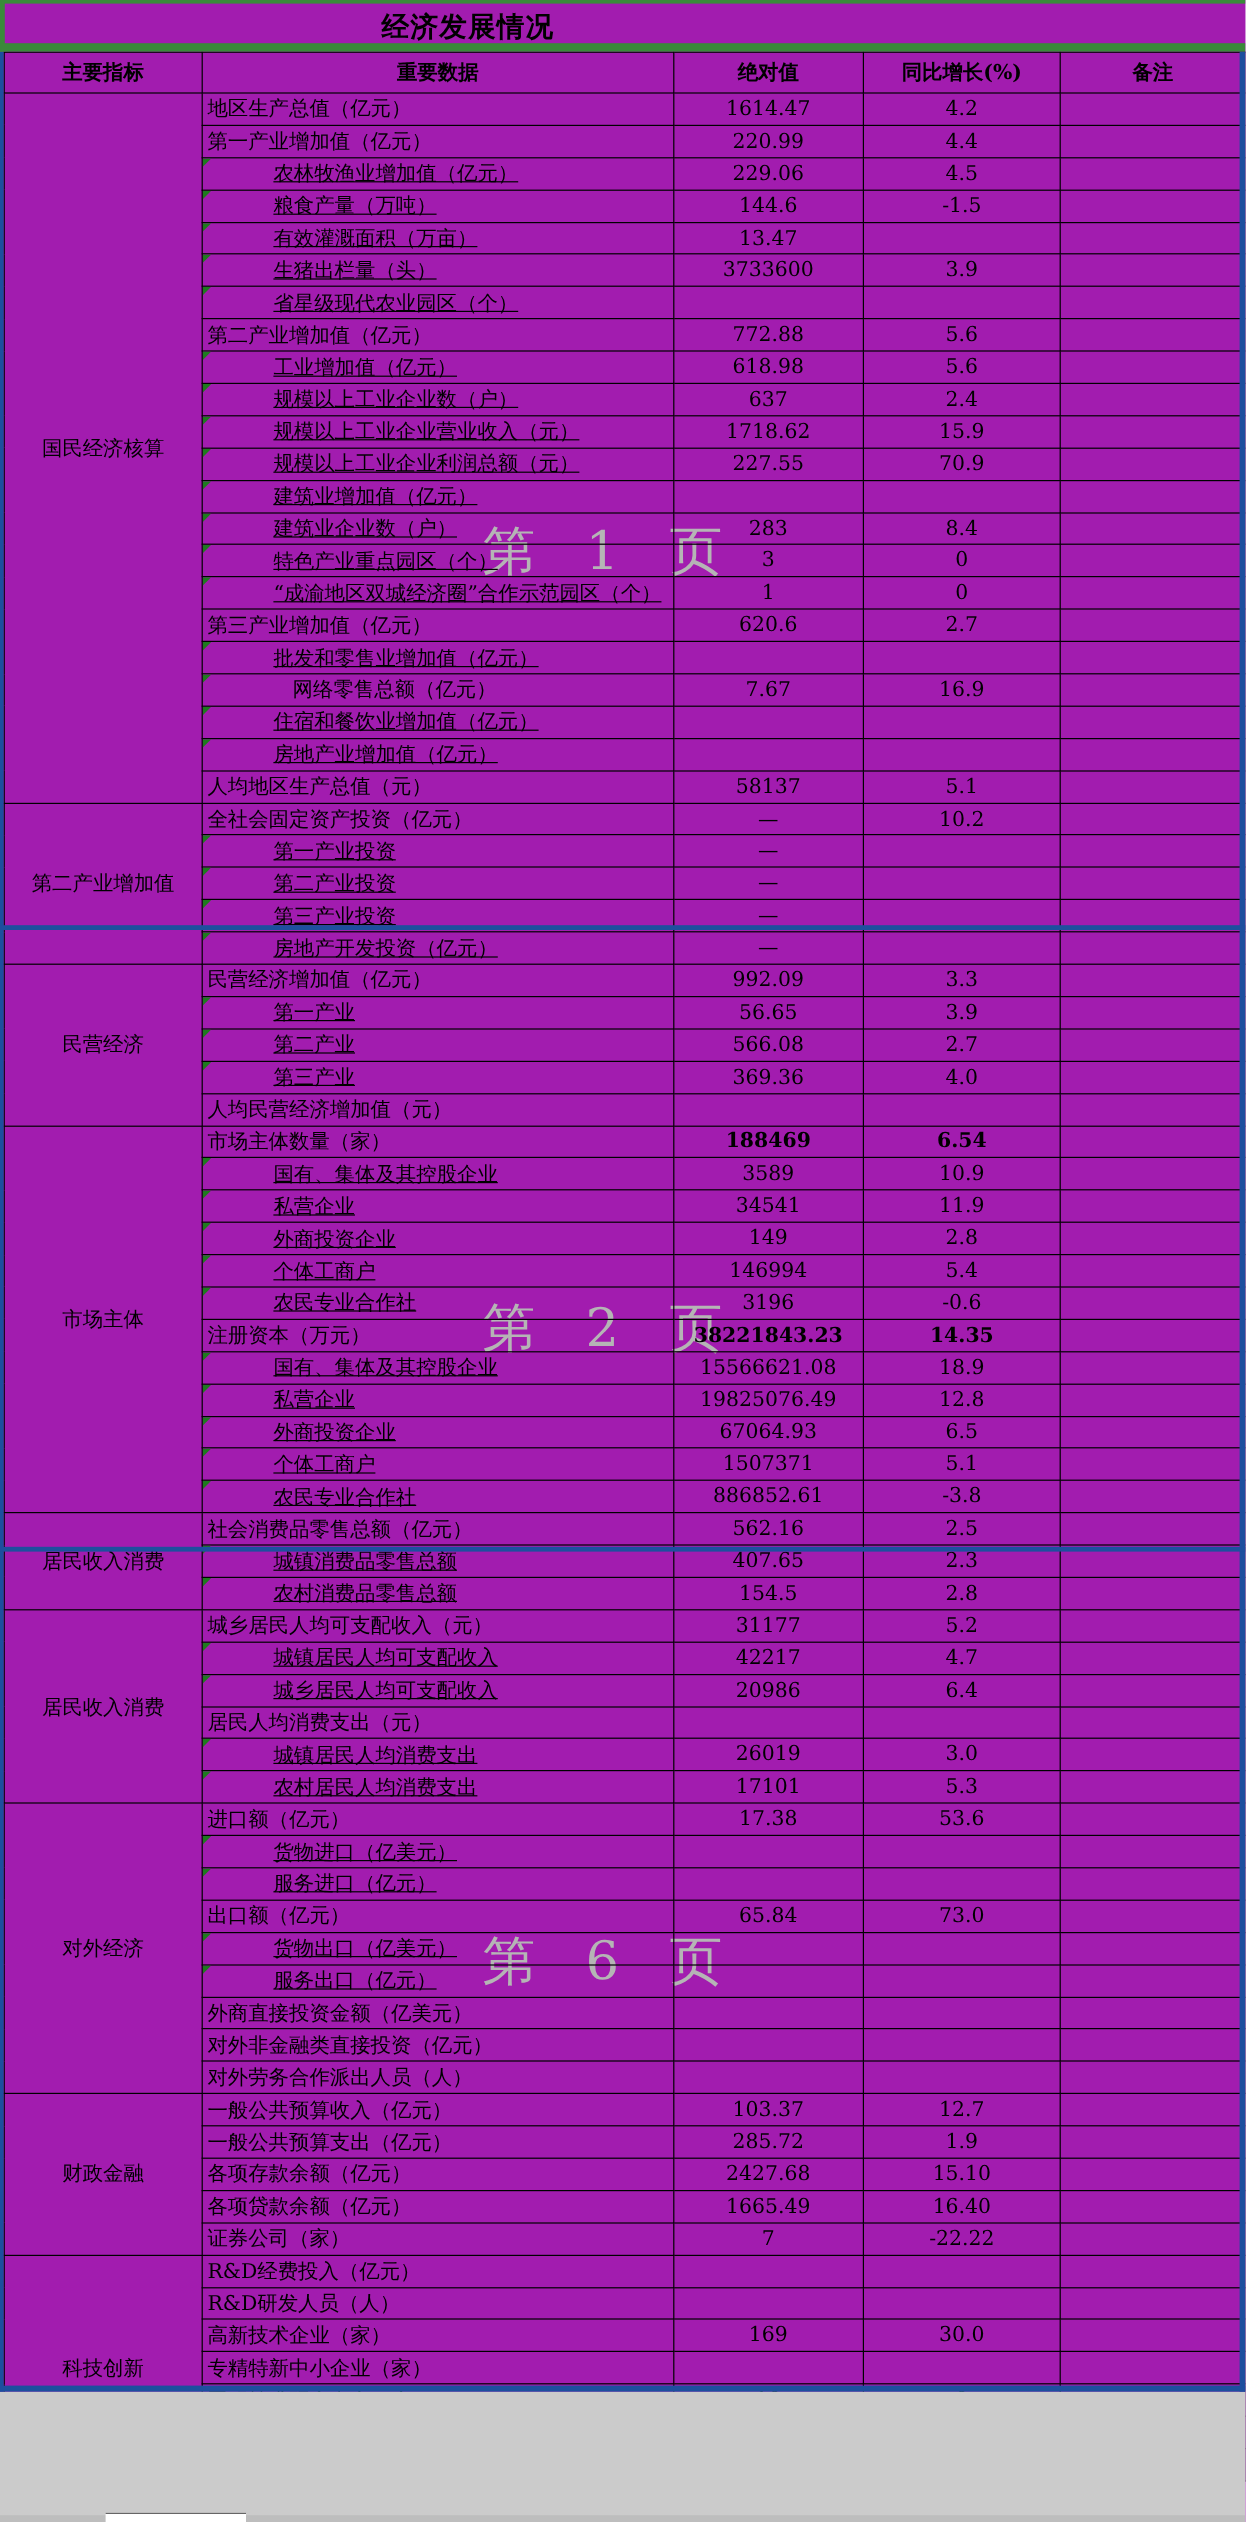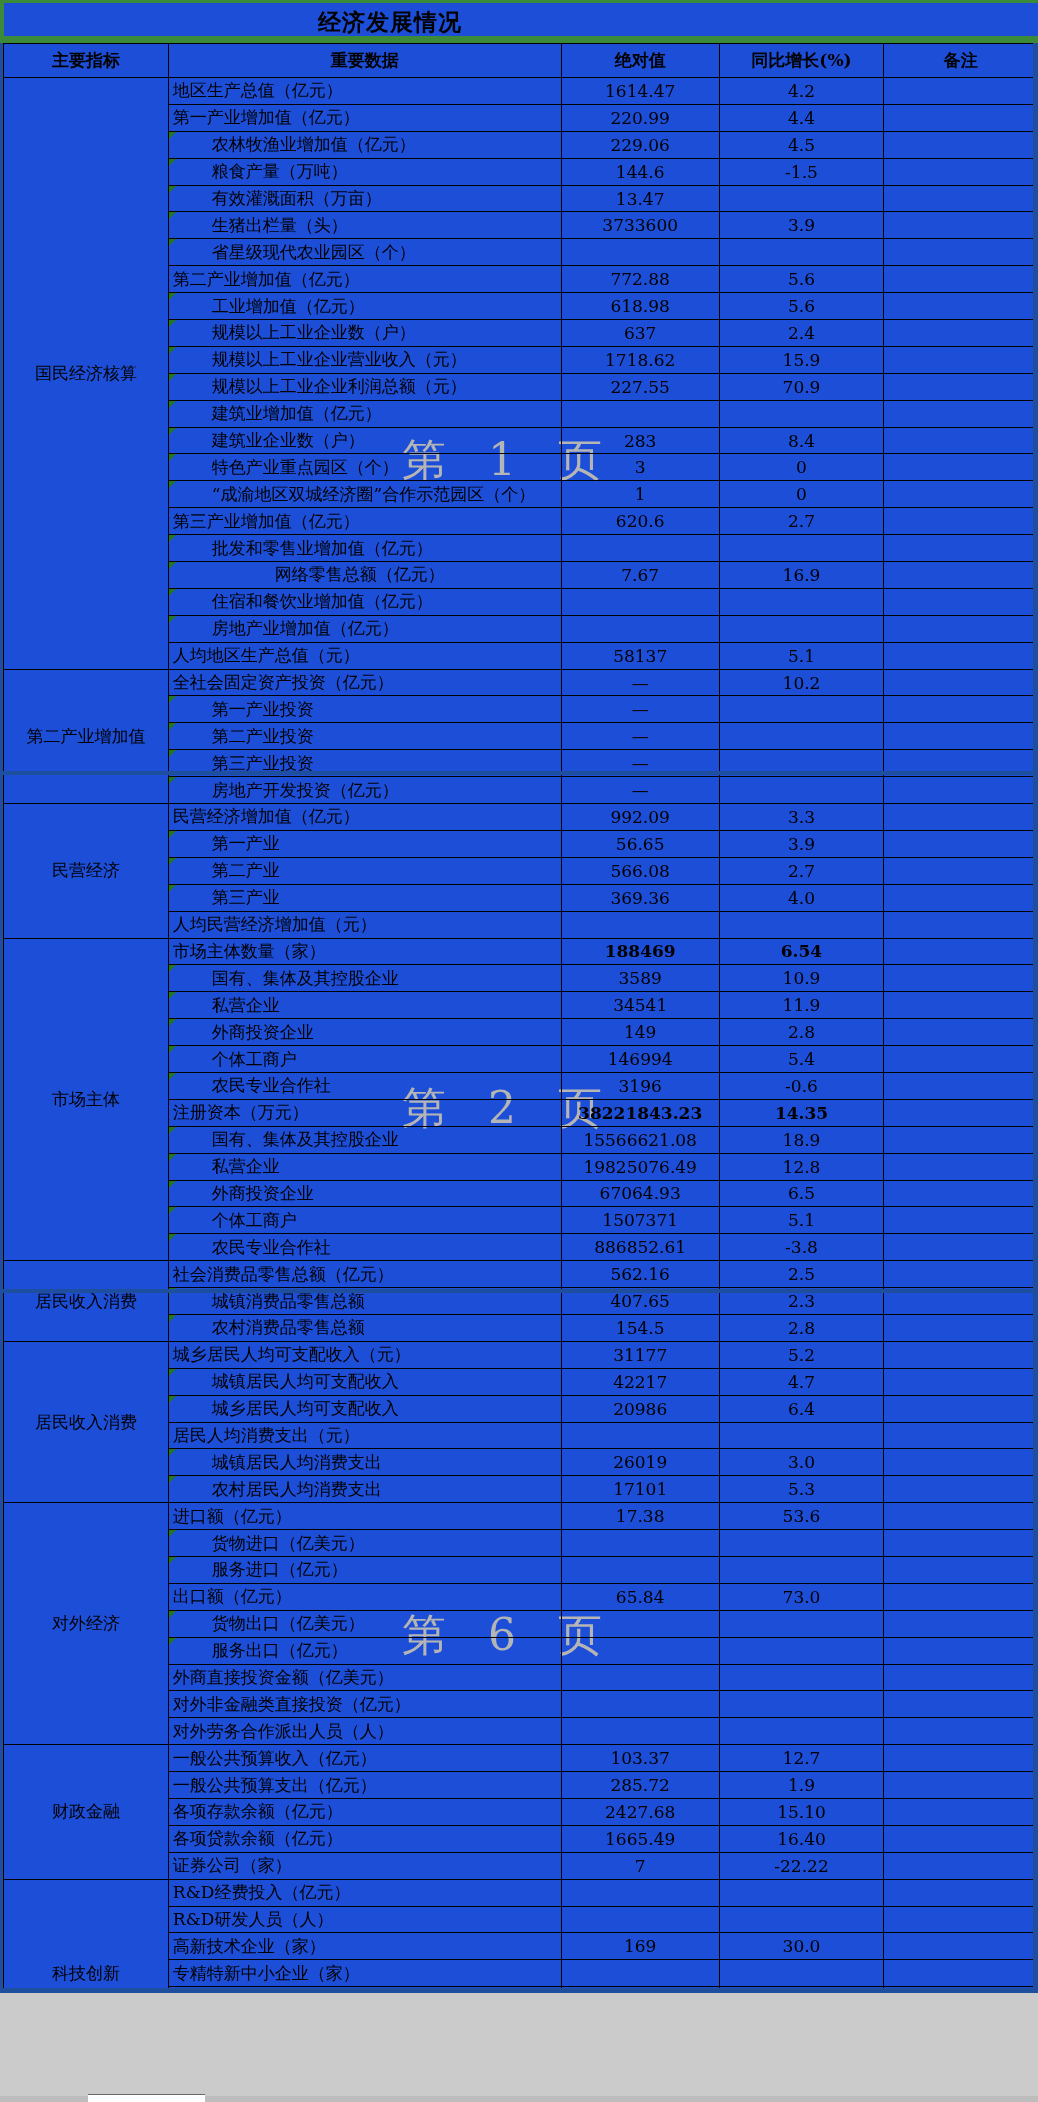--- a/index.html
+++ b/index.html
@@ -1,16 +1,16 @@
 <!DOCTYPE html>
 <html><head>
 <meta charset="utf-8">
 <style>
   html,body{margin:0;padding:0;background:#fff;}
-  .page{position:relative;width:1038px;height:2102px;background:#1d4ed8;overflow:hidden;
+  .page{position:relative;width:1038px;height:2102px;background:#a21caf;overflow:hidden;
         font-family:"DejaVu Serif","Liberation Serif",serif;color:#000;}
   
   .green-top{position:absolute;left:0;top:0;width:1038px;height:3px;background:#3a8a3a;z-index:6;}
   .green-left{position:absolute;left:0;top:0;width:4px;height:43px;background:#3a8a3a;z-index:6;}
   .green-band{position:absolute;left:0;top:36px;width:1038px;height:7px;background:#3a8a3a;z-index:6;}
   .title{position:absolute;top:7px;left:170px;width:440px;text-align:center;
          font-size:23px;font-weight:600;letter-spacing:1px;z-index:2;}
   
   .wm{position:absolute;left:402px;color:#b5b5b5;font-size:44px;line-height:1;
       letter-spacing:14px;z-index:0;white-space:nowrap;}
@@ -18,21 +18,21 @@
   
   table{position:absolute;left:3px;top:43px;border-collapse:collapse;table-layout:fixed;
         background:transparent;z-index:1;}
   th,td{border:1px solid #000;padding:0;font-size:17px;overflow:hidden;white-space:nowrap;
         background:transparent;}
   th{height:33px;font-weight:bold;text-align:center;}
   td{height:25.9px;vertical-align:middle;}
   .w0{width:164px}.w1{width:392px}.w2{width:157px}.w3{width:164px}.w4{width:153px}
   td.group{text-align:center;vertical-align:middle;}
   td.label{text-align:left;position:relative;padding-left:4px;}
-  td.label.ind1{padding-left:43px;} td.label.ind2{padding-left:106px;}
+  td.label.ind1{padding-left:59px;text-decoration:underline;} td.label.ind2{padding-left:75px;}
   td.label.tri::before{content:"";position:absolute;left:0;top:0;width:0;height:0;
         border-top:7px solid #1e7a1e;border-right:7px solid transparent;}
   td.num{text-align:center;}
   td.b{font-weight:bold;}
   
   .navy{position:absolute;background:#1d4f9e;z-index:5;}
   .navy-left{left:0;top:43px;width:3px;height:1950px;}
   .navy-right{left:1033px;top:43px;width:5px;height:1950px;}
   .navy-bottom{left:0;top:1988px;width:1038px;height:5px;}
   .navy-b1{left:0;top:771px;width:1038px;height:4px;}

